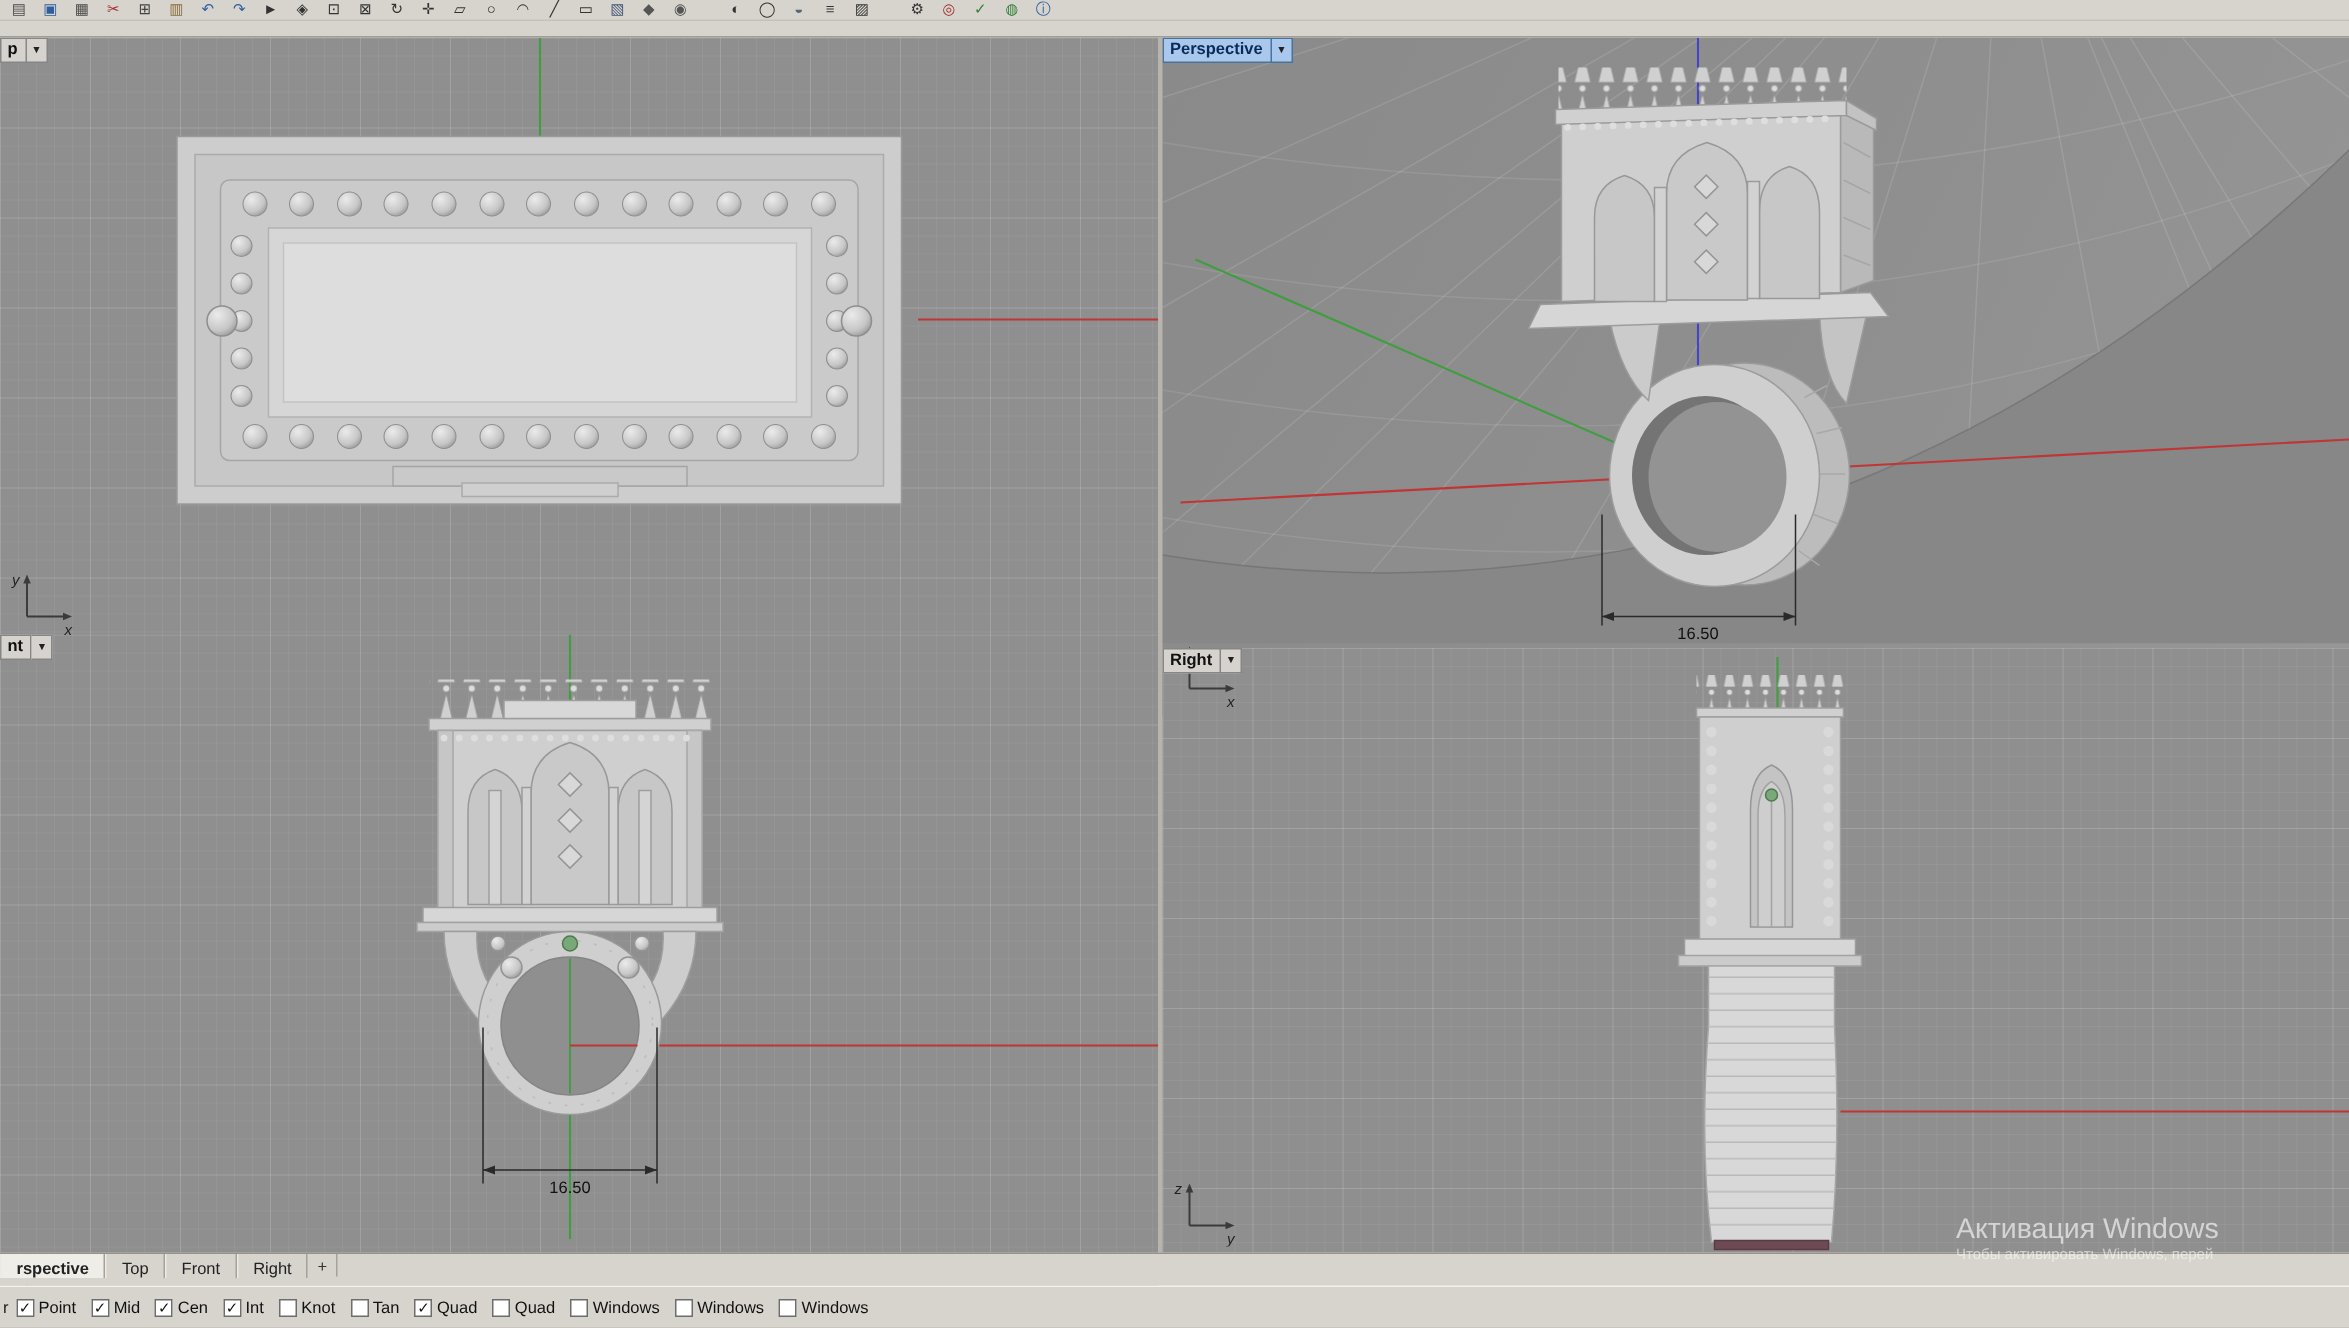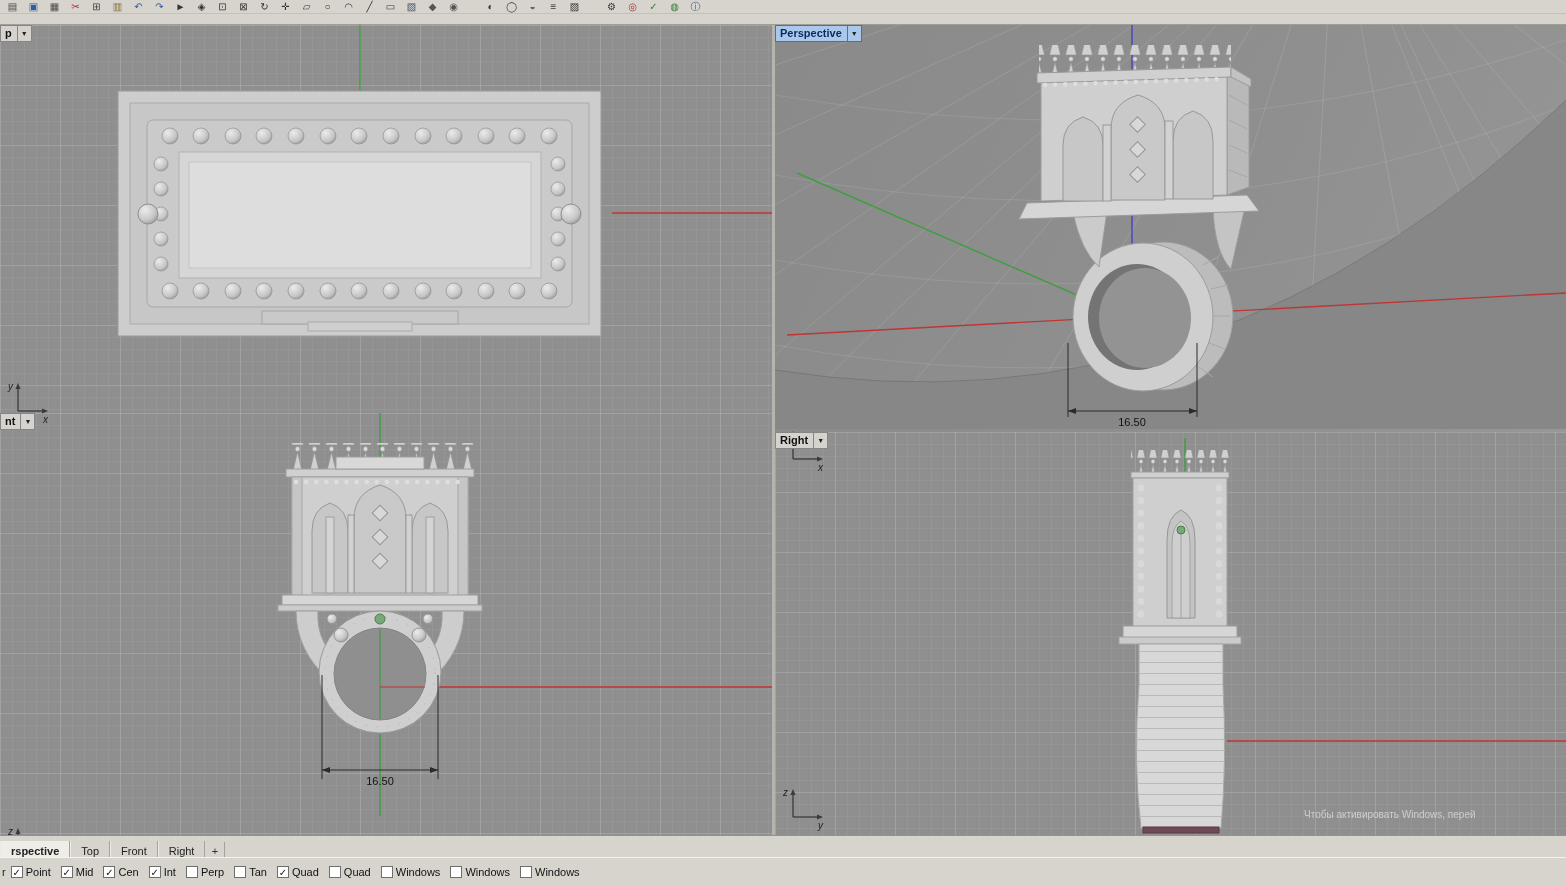--- a/index.html
+++ b/index.html
@@ -16,34 +16,34 @@
 .vp{position:absolute;background-color:#8f8f8f;overflow:hidden;
  background-image:
   linear-gradient(rgba(255,255,255,.11) 1px,transparent 1px),
   linear-gradient(90deg,rgba(255,255,255,.11) 1px,transparent 1px),
   linear-gradient(rgba(255,255,255,.05) 1px,transparent 1px),
   linear-gradient(90deg,rgba(255,255,255,.05) 1px,transparent 1px);
  background-size:60px 60px,60px 60px,12px 12px,12px 12px}
 .vp.persp{background-image:none;background:linear-gradient(115deg,#8a8a8a 0%,#8f8f8f 55%,#979797 100%)}
 #vp-top{left:0;top:0;width:772px;height:404px}
 #vp-persp{left:775px;top:0;width:791px;height:452px}
-#vp-front{left:0;top:388px;width:772px;height:461px}
+#vp-front{left:0;top:398px;width:772px;height:461px}
 #vp-right{left:775px;top:407px;width:791px;height:403px}
 .scene{position:absolute;left:0;top:0}
 
 .vp-title{position:absolute;left:0;top:0;display:flex;z-index:6;font-size:11px;font-weight:bold;height:17px}
 .vp-title .lbl{background:#d6d3ce;border:1px solid #868686;padding:1px 5px 1px 4px;color:#111;line-height:13px}
 .vp-title .caret{width:14px;background:#d6d3ce;border:1px solid #868686;border-left:none;font-size:7px;text-align:center;line-height:15px;color:#222}
 #vp-persp .vp-title .lbl{background:#a9c8ec;border-color:#49739c;color:#0a2a5c}
 #vp-persp .vp-title .caret{background:#a9c8ec;border-color:#49739c}
 
 .axis-icon{position:absolute;left:6px;bottom:4px;z-index:4}
 
 
-.tabbar{position:absolute;left:0;top:835px;width:1566px;height:22px;background:#d7d4cd;border-top:1px solid #96938c;display:flex;align-items:flex-end;font-size:11px;z-index:20}
+.tabbar{position:absolute;left:0;top:835px;width:1566px;height:22px;background:#d7d4cd;border-top:1px solid #96938c;display:flex;align-items:flex-start;font-size:11px;z-index:20}
 .vtabs{display:flex}
 .vtab{padding:4px 10px 0 10px;border-right:1px solid #a5a29b;border-left:1px solid #eceae4;color:#222;cursor:default}
 .vtab.active{background:#efede8;font-weight:bold}
 .vtab-new{width:20px;text-align:center;padding:3px 0 0 0;color:#333;border-right:1px solid #a5a29b;cursor:default}
 .statusbar{position:absolute;left:0;top:857px;width:1566px;height:28px;background:#d7d4cd;border-top:1px solid #f4f2ec;display:flex;align-items:center;font-size:11px;z-index:20}
 .osnap-lead{margin:0 5px 0 2px;color:#222}
 .osnaps{display:flex;align-items:center}
 .osnap-item{display:flex;align-items:center;margin-right:10px;cursor:default;color:#111}
 .cb{width:12px;height:12px;background:#fff;border:1px solid #6d6d6d;margin-right:3px;font-size:10px;line-height:11px;text-align:center;color:#111}
 .osnap-item.checked .cb::after{content:"✓"}
@@ -416,21 +416,21 @@
       <label class="osnap-item checked">
       <span class="cb"></span>
       <span>Cen</span>
     </label>
       <label class="osnap-item checked">
       <span class="cb"></span>
       <span>Int</span>
     </label>
       <label class="osnap-item">
       <span class="cb"></span>
-      <span>Perp</span>
+      <span>Knot</span>
     </label>
       <label class="osnap-item">
       <span class="cb"></span>
       <span>Tan</span>
     </label>
       <label class="osnap-item checked">
       <span class="cb"></span>
       <span>Quad</span>
     </label>
       <label class="osnap-item">
@@ -446,14 +446,15 @@
       <span>Windows</span>
     </label>
       <label class="osnap-item">
       <span class="cb"></span>
       <span>Windows</span>
     </label>
     </div>
 </div>
 
 <div class="watermark">
+  <div class="wm1">Активация Windows</div>
   <div class="wm2">Чтобы активировать Windows, перей</div>
 </div>
 
 </body></html>

